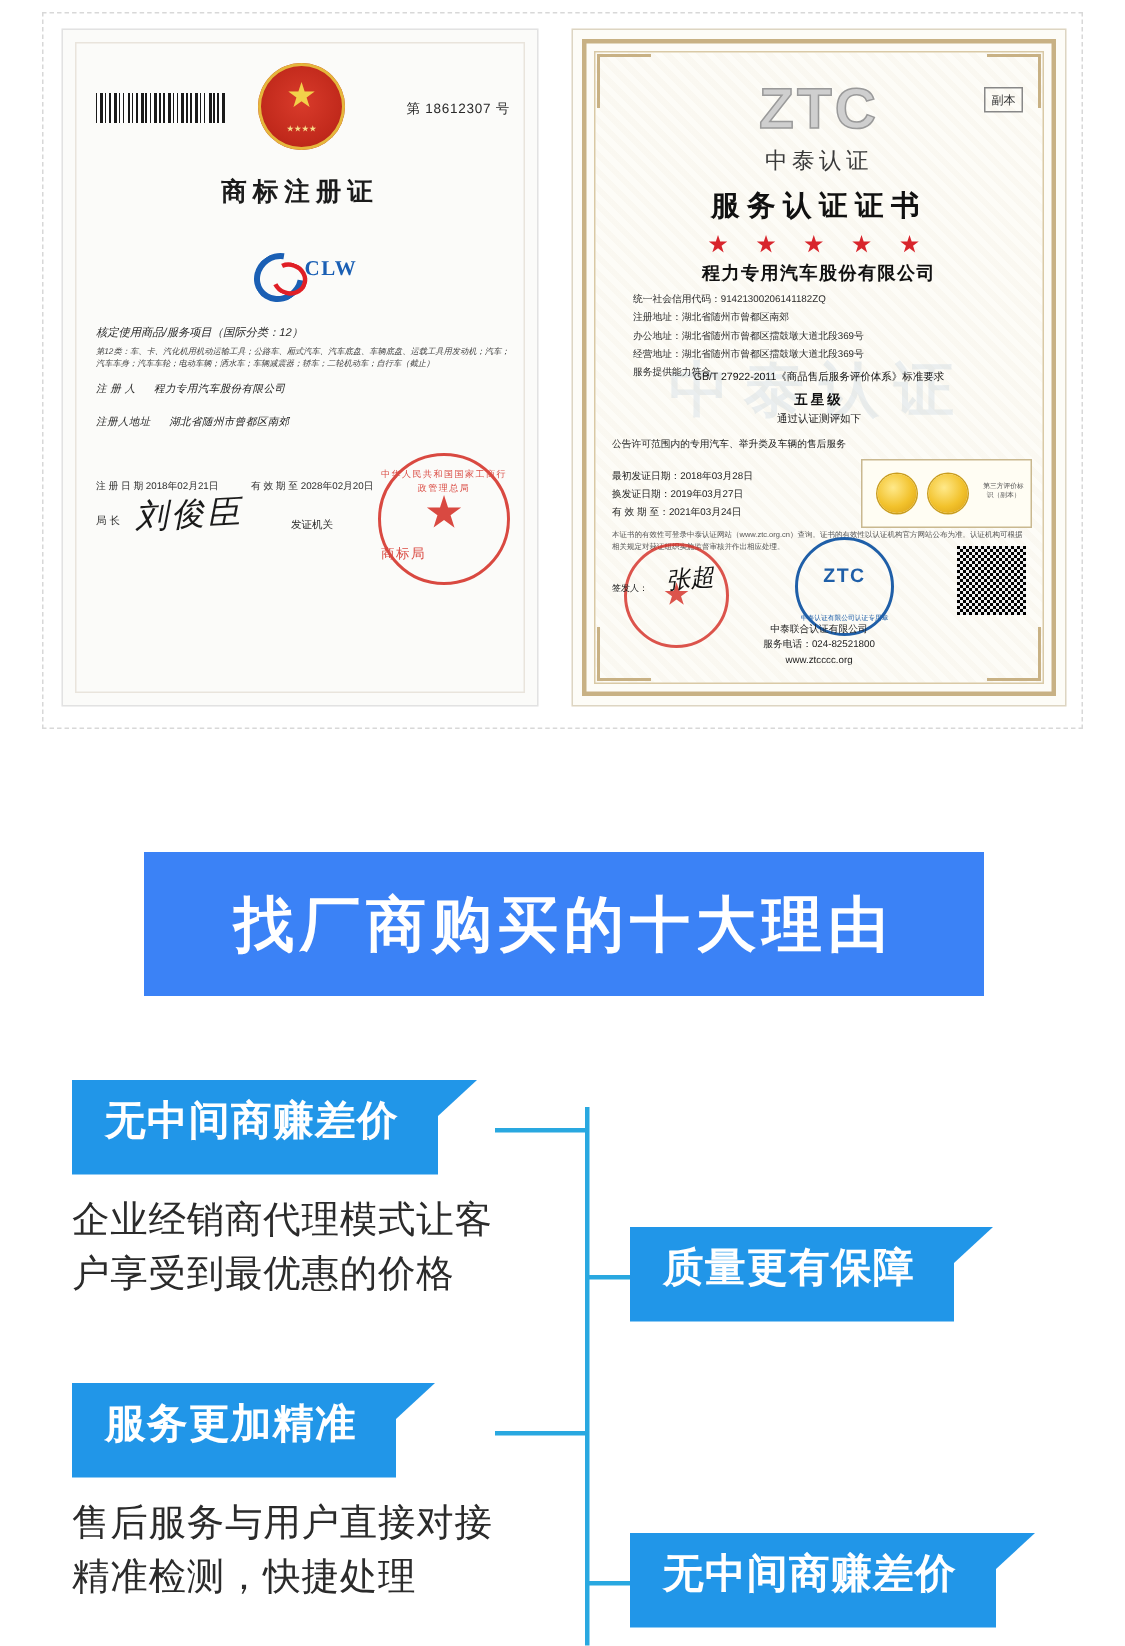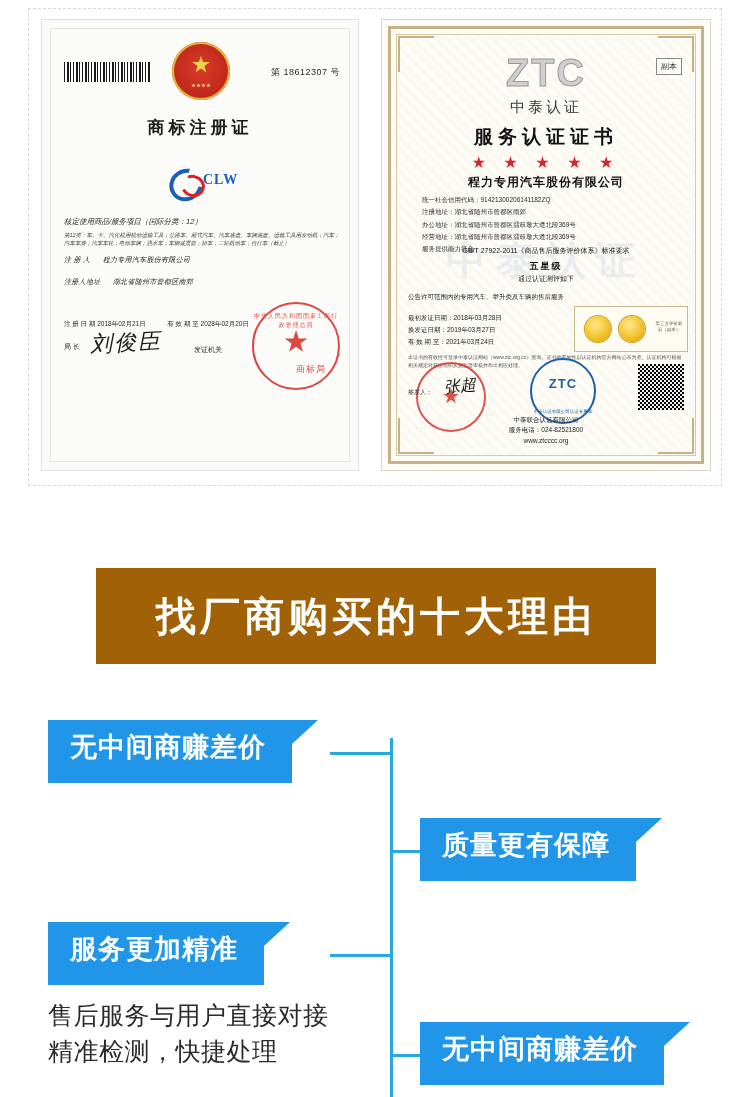--- a/index.html
+++ b/index.html
@@ -241,22 +241,22 @@
   }
   .tm-stamp .arc {
     position: absolute;
     left: 0; right: 0; top: 8px;
     text-align: center;
     font-size: 6px;
     letter-spacing: 1px;
   }
   .tm-stamp .bot {
     position: absolute;
-    left: 0; right: 12px; bottom: 12px;
-    text-align: right;
+    left: 0; right: 0; bottom: 12px;
+    text-align: left;
     font-size: 9px;
     letter-spacing: 1px;
   }
 
   
   .cert-sv {
     position: absolute;
     left: 352px;
     top: 10px;
     width: 330px;
@@ -542,21 +542,21 @@
     width: 750px;
     height: 597px;
     background: #ffffff;
   }
   .banner {
     position: absolute;
     left: 96px;
     top: 68px;
     width: 560px;
     height: 96px;
-    background: #a16207;
+    background: #3b82f6;
   }
   .banner-text {
     position: absolute;
     left: 0; right: 0; top: 0; bottom: 0;
     display: flex;
     align-items: center;
     justify-content: center;
     color: #ffffff;
     font-size: 40px;
     font-weight: bold;
@@ -748,20 +748,22 @@
   </div>
 
   <div class="spine"></div>
   <div class="tick" style="left:330px; top:252px; width:62px;"></div>
   <div class="tick" style="left:390px; top:350px; width:46px;"></div>
   <div class="tick" style="left:330px; top:454px; width:62px;"></div>
   <div class="tick" style="left:390px; top:554px; width:46px;"></div>
 
   <div class="item item-1">
     <div class="tag">无中间商赚差价</div>
+    <div class="desc">企业经销商代理模式让客
+户享受到最优惠的价格</div>
   </div>
 
   <div class="item item-2">
     <div class="tag">质量更有保障</div>
   </div>
 
   <div class="item item-3">
     <div class="tag">服务更加精准</div>
     <div class="desc">售后服务与用户直接对接
 精准检测，快捷处理</div>

